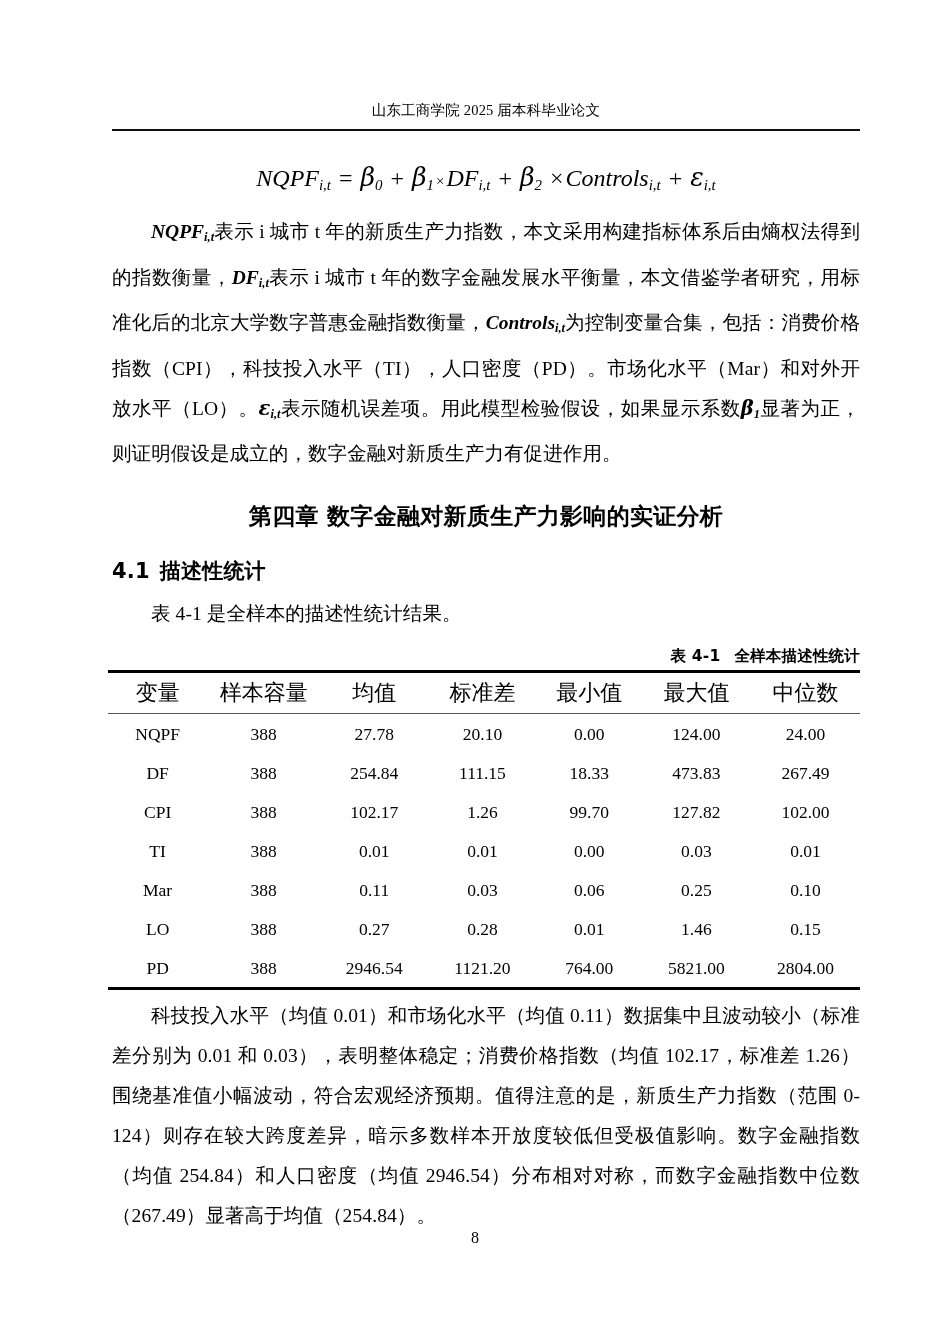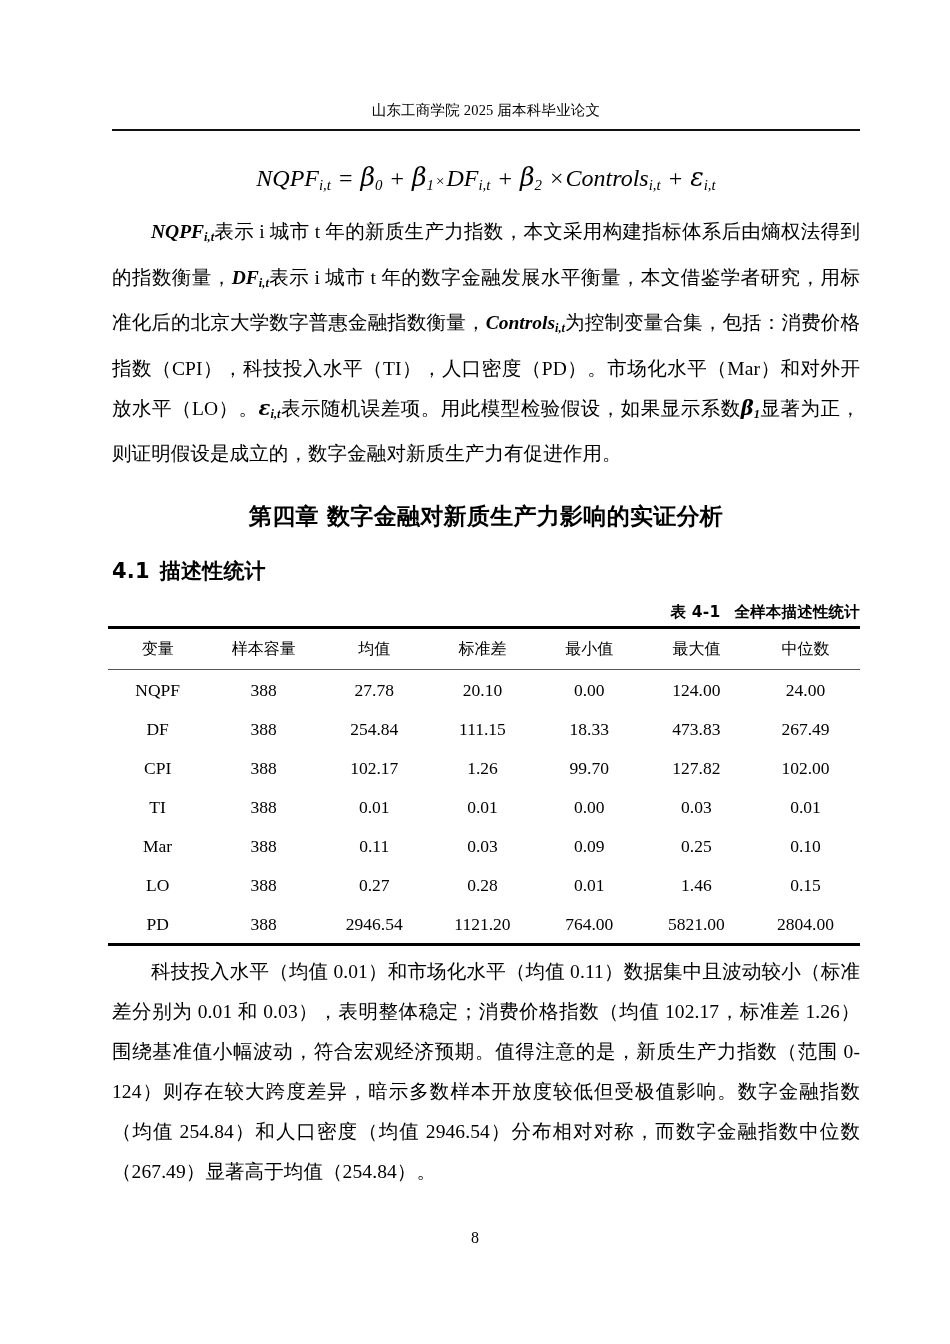--- a/index.html
+++ b/index.html
@@ -140,21 +140,21 @@
   .table-caption .cap-num { margin-right: 14px; }
 
   table.stats {
     border-collapse: collapse;
     width: 752px;
     margin-left: -4px;
     table-layout: fixed;
   }
   table.stats thead th {
     font-weight: normal;
-    font-size: 16px;
+    font-size: 22px;
     line-height: 22px;
     padding: 9px 0 9px 0;
     text-align: center;
     border-top: 3.0px solid #000000;
     border-bottom: 1.2px solid #555555;
   }
   table.stats tbody td {
     font-size: 17.5px;
     line-height: 20px;
     padding: 9.5px 0 9.5px 0;
@@ -205,20 +205,21 @@
       <span class="op">+</span>
       <span class="gk">ε</span><span class="sub">i,t</span>
     </div>
 
     <p class="body"><span class="im">NQPF</span><span class="im"><span class="sub">i,t</span></span><span>表示 i 城市 t 年的新质生产力指数，本文采用构建指标体系后由熵权法得到的指数衡量，</span><span class="im">DF</span><span class="im"><span class="sub">i,t</span></span><span>表示 i 城市 t 年的数字金融发展水平衡量，本文借鉴学者研究，用标准化后的北京大学数字普惠金融指数衡量，</span><span class="im">Controls</span><span class="im"><span class="sub">i,t</span></span><span>为控制变量合集，包括：消费价格指数（CPI），科技投入水平（TI），人口密度（PD）。市场化水平（Mar）和对外开放水平（LO）。</span><span class="im im-gk">ε</span><span class="im"><span class="sub">i,t</span></span><span>表示随机误差项。用此模型检验假设，如果显示系数</span><span class="im im-gk">β</span><span class="im"><span class="sub">1</span></span><span>显著为正，则证明假设是成立的，数字金融对新质生产力有促进作用。</span></p>
 
     <h1 class="chapter">第四章  数字金融对新质生产力影响的实证分析</h1>
 
     <h2 class="section"><span class="num">4.1</span><span>描述性统计</span></h2>
 
+    <p class="body">表 4-1 是全样本的描述性统计结果。</p>
 
     <div class="table-block">
       <div class="table-caption"><span class="cap-num">表 4-1</span><span>全样本描述性统计</span></div>
 
       <table class="stats">
         <colgroup>
           <col class="c0">
             <col class="c1">
             <col class="c2">
             <col class="c3">
@@ -272,21 +273,21 @@
             <td>0.01</td>
             <td>0.00</td>
             <td>0.03</td>
             <td>0.01</td>
           </tr>
           <tr>
             <td>Mar</td>
             <td>388</td>
             <td>0.11</td>
             <td>0.03</td>
-            <td>0.09</td>
+            <td>0.06</td>
             <td>0.25</td>
             <td>0.10</td>
           </tr>
           <tr>
             <td>LO</td>
             <td>388</td>
             <td>0.27</td>
             <td>0.28</td>
             <td>0.01</td>
             <td>1.46</td>

